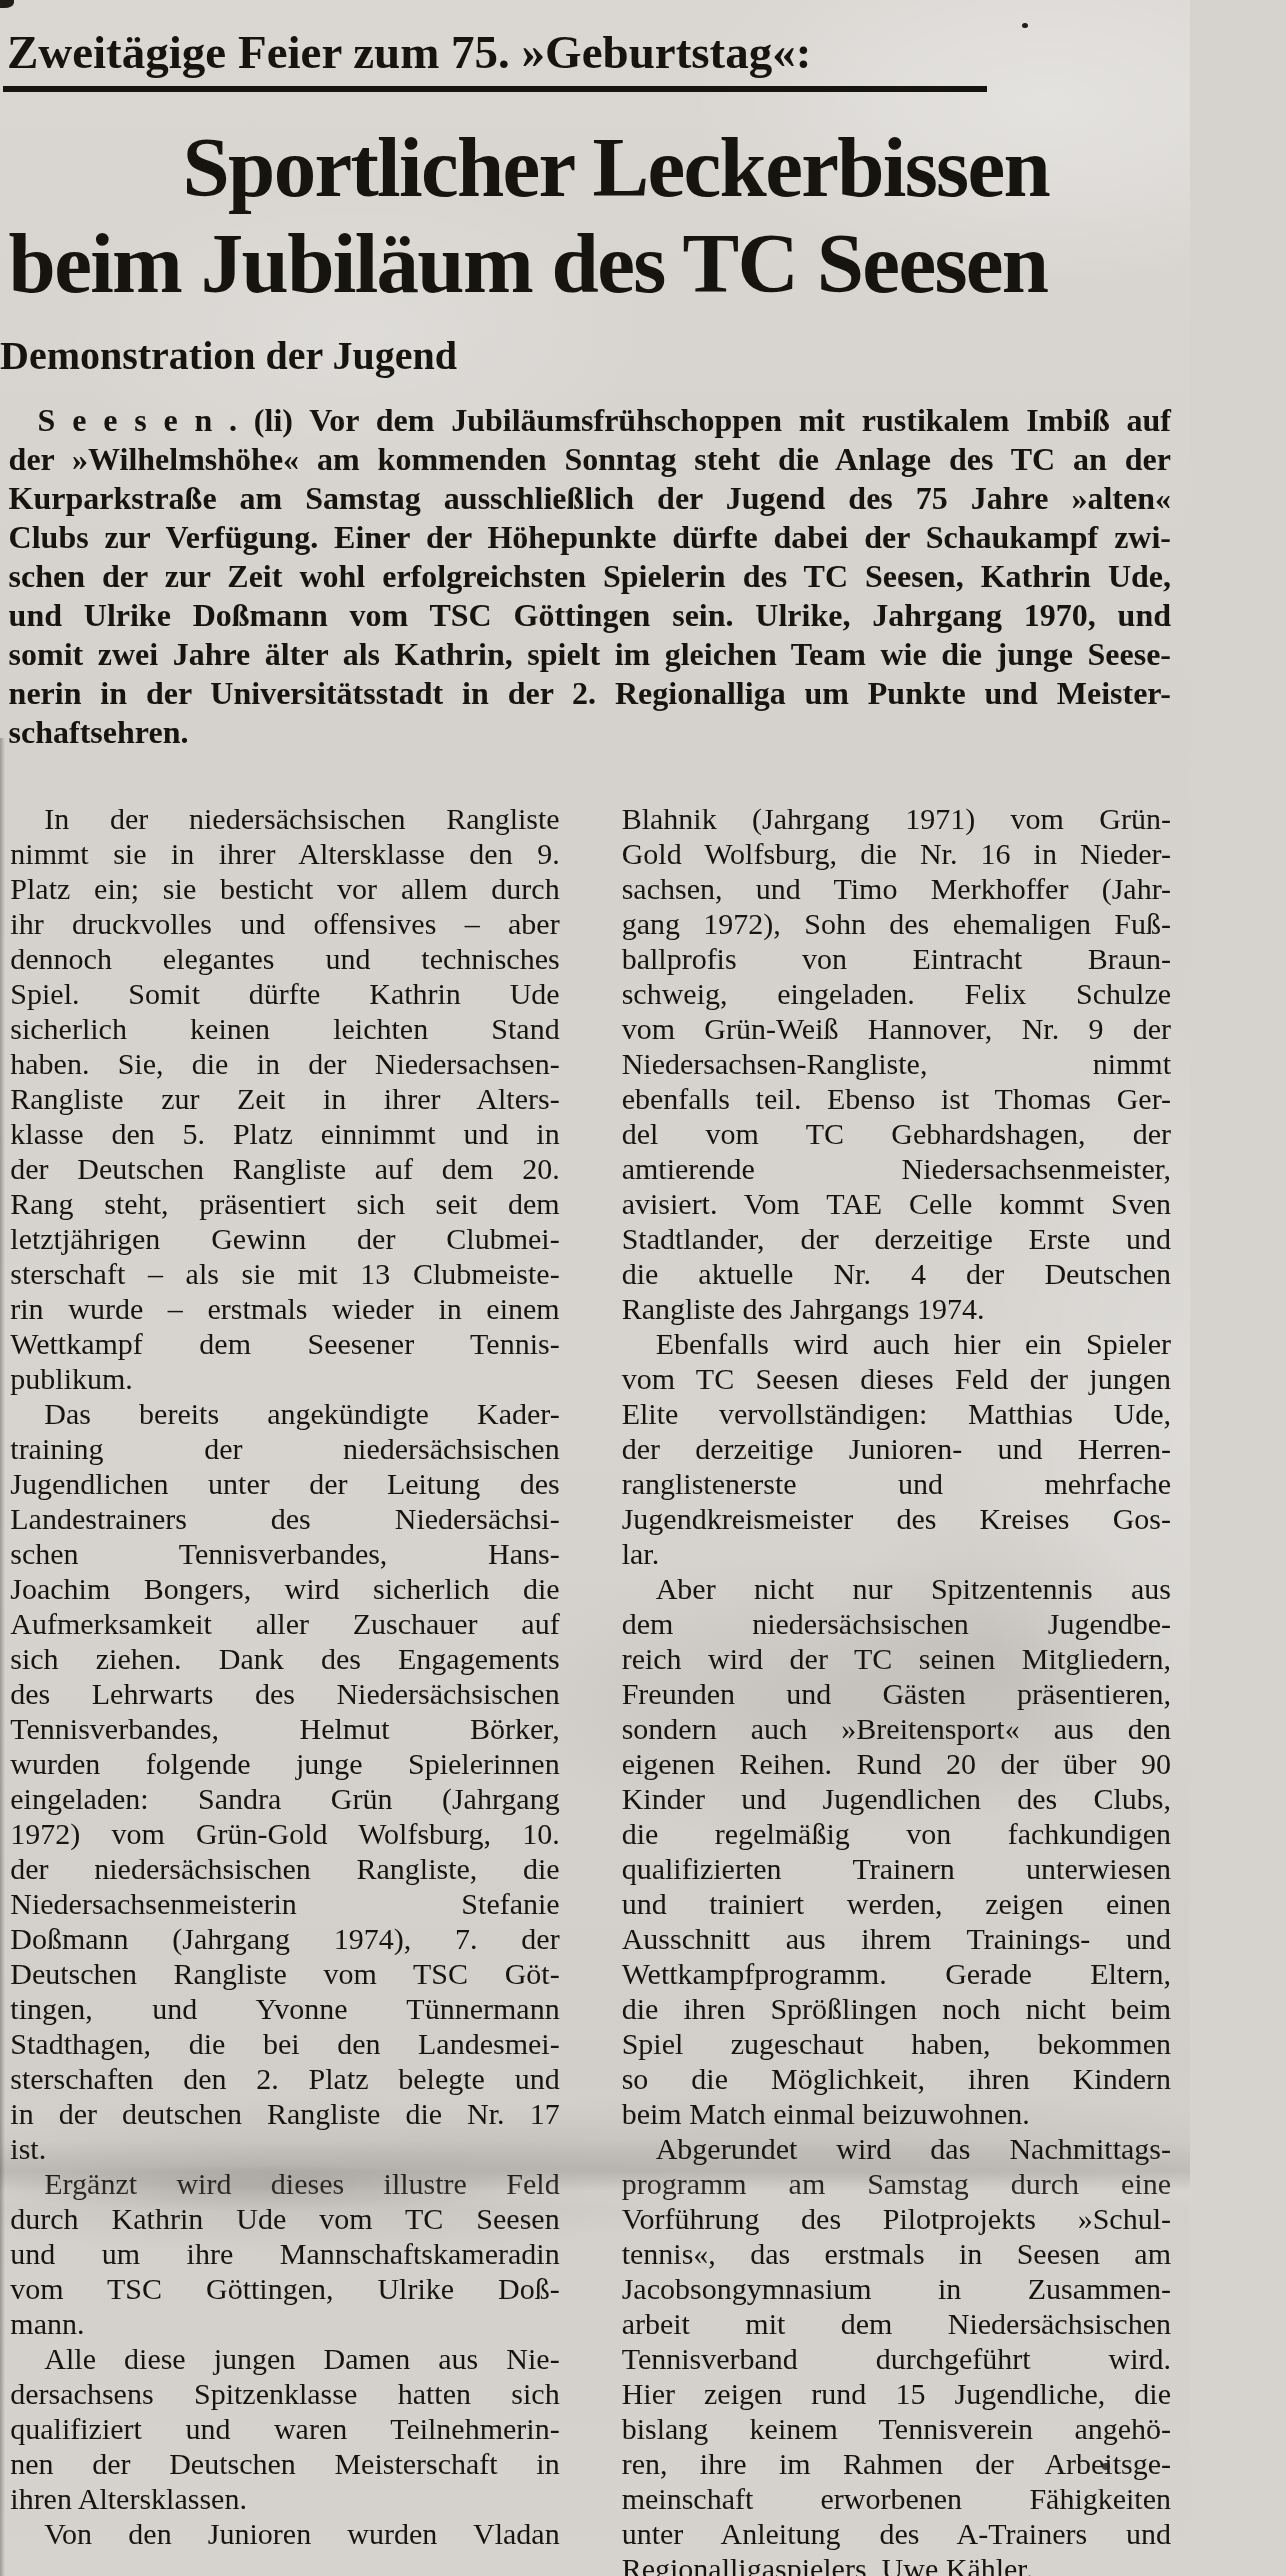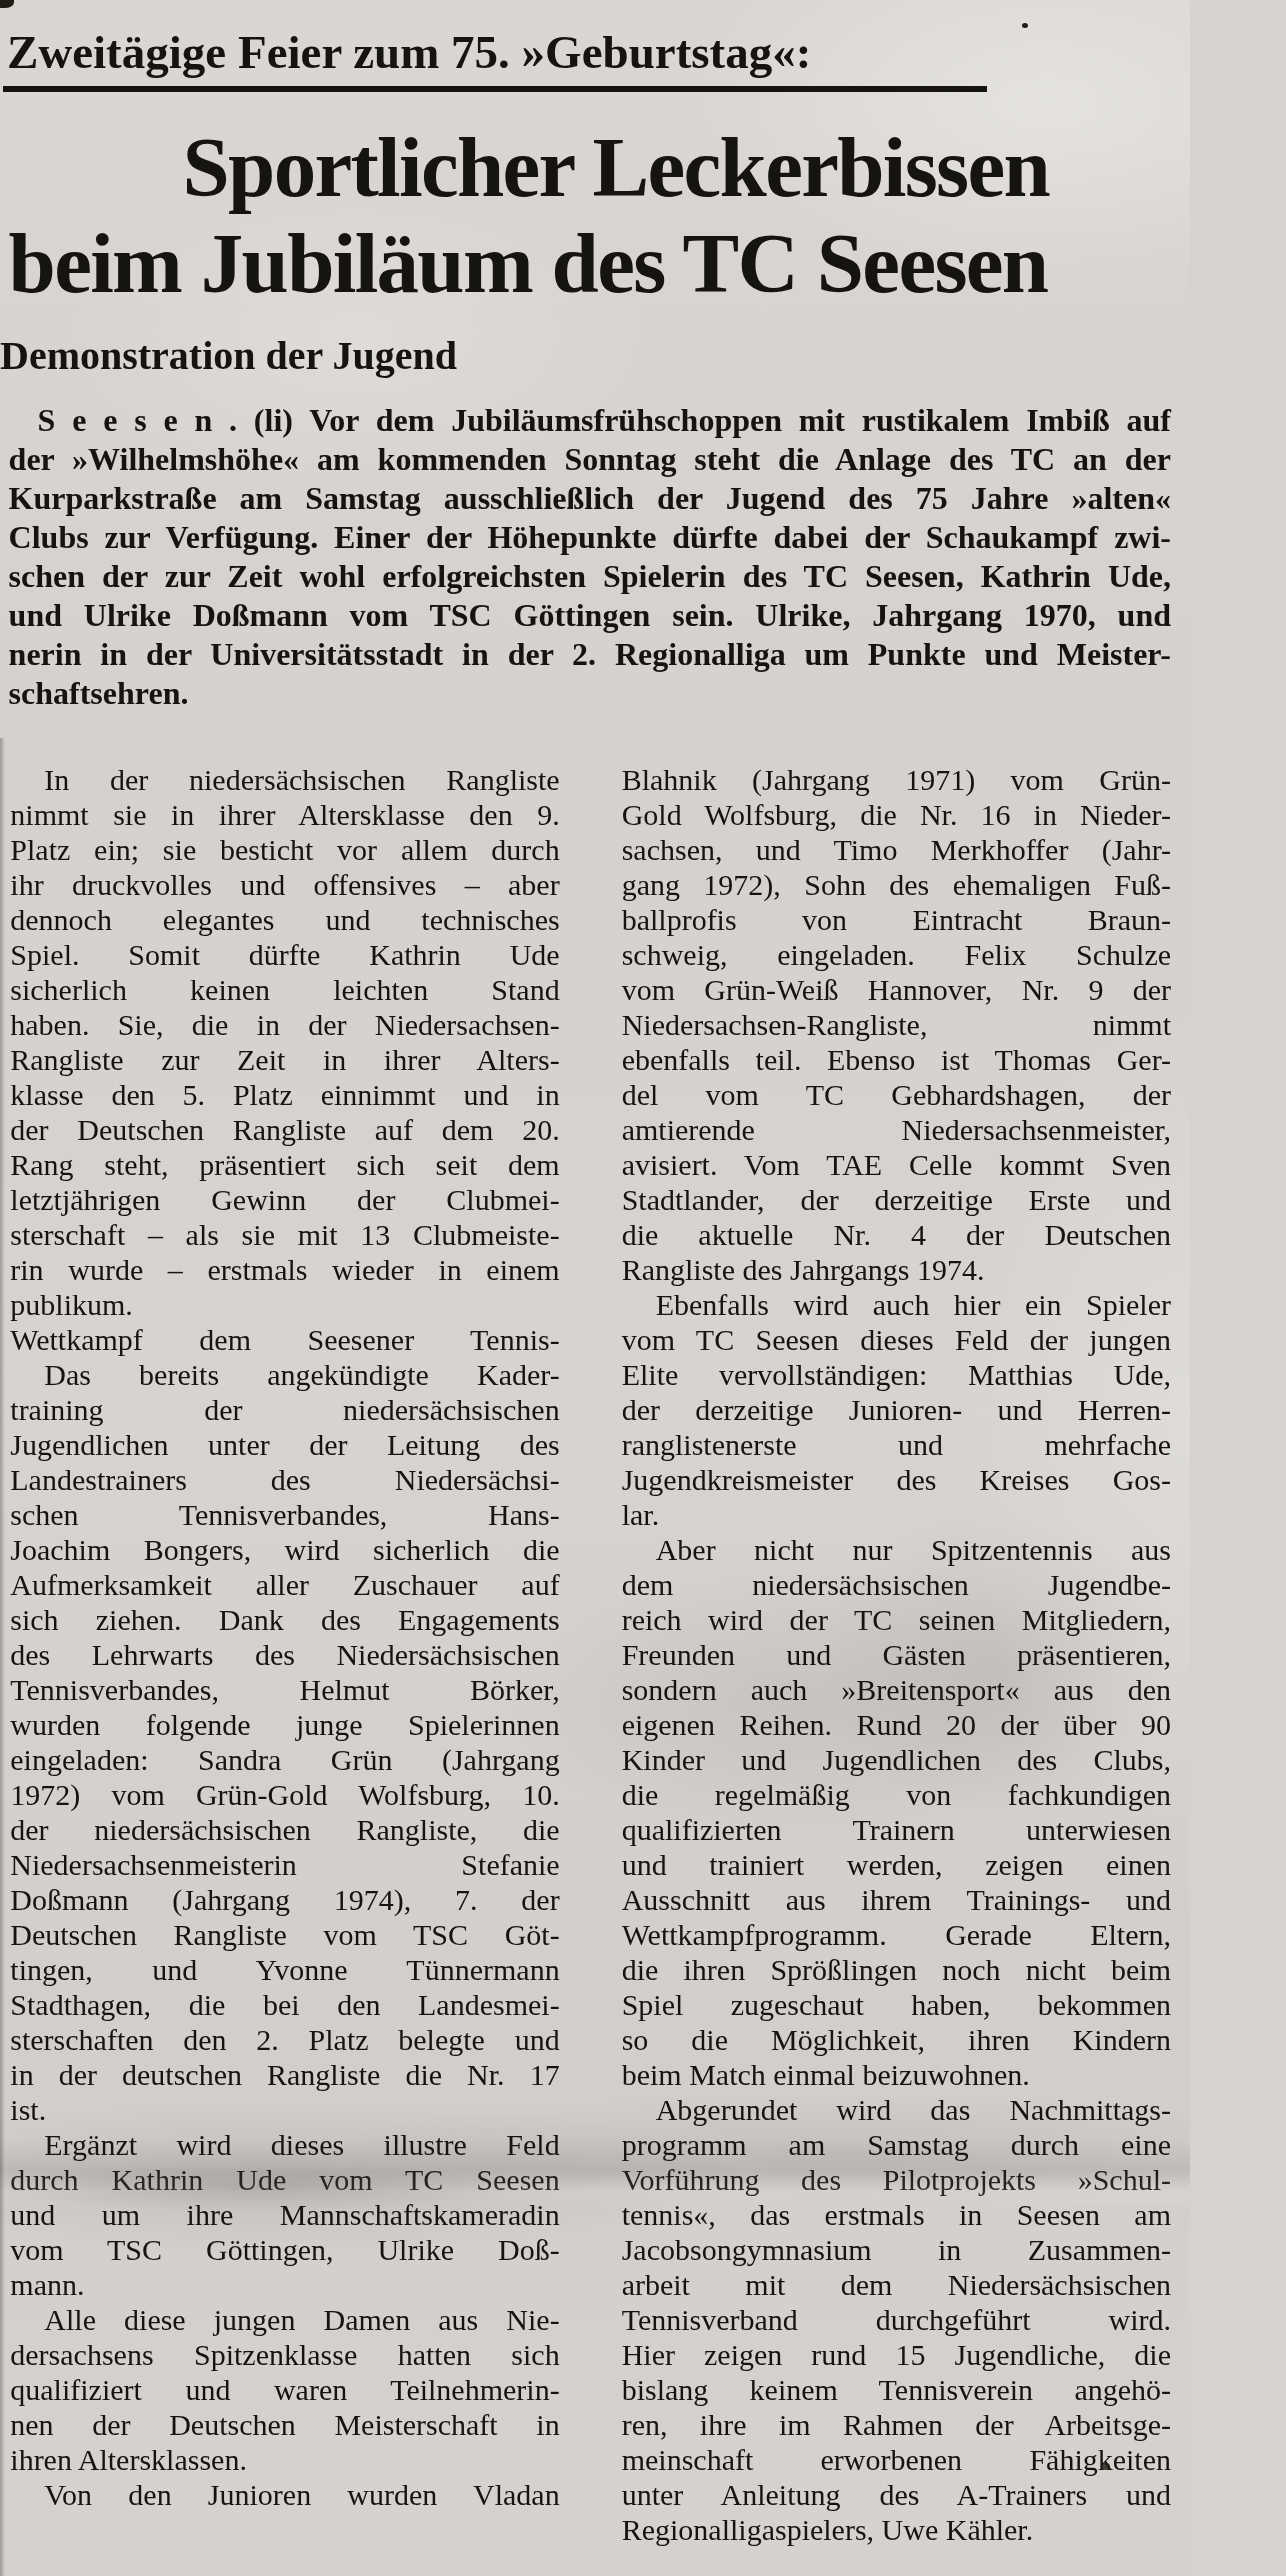--- a/index.html
+++ b/index.html
@@ -105,20 +105,21 @@
   <h2 class="subhead">Demonstration der Jugend</h2>
 
   <div class="lead">
       <div class="para">
         <div class="line indent">S e e s e n .  (li) Vor dem Jubiläumsfrühschoppen mit rustikalem Imbiß auf</div>
         <div class="line">der »Wilhelmshöhe« am kommenden Sonntag steht die Anlage des TC an der</div>
         <div class="line">Kurparkstraße am Samstag ausschließlich der Jugend des 75 Jahre »alten«</div>
         <div class="line">Clubs zur Verfügung. Einer der Höhepunkte dürfte dabei der Schaukampf zwi-</div>
         <div class="line">schen der zur Zeit wohl erfolgreichsten Spielerin des TC Seesen, Kathrin Ude,</div>
         <div class="line">und Ulrike Doßmann vom TSC Göttingen sein. Ulrike, Jahrgang 1970, und</div>
+        <div class="line">somit zwei Jahre älter als Kathrin, spielt im gleichen Team wie die junge Seese-</div>
         <div class="line">nerin in der Universitätsstadt in der 2. Regionalliga um Punkte und Meister-</div>
         <div class="line endline">schaftsehren.</div>
       </div>
     </div>
 
   <div class="cols">
     <div class="col">
         <div class="para">
           <div class="line indent">In der niedersächsischen Rangliste</div>
           <div class="line">nimmt sie in ihrer Altersklasse den 9.</div>
@@ -128,22 +129,22 @@
           <div class="line">Spiel. Somit dürfte Kathrin Ude</div>
           <div class="line">sicherlich keinen leichten Stand</div>
           <div class="line">haben. Sie, die in der Niedersachsen-</div>
           <div class="line">Rangliste zur Zeit in ihrer Alters-</div>
           <div class="line">klasse den 5. Platz einnimmt und in</div>
           <div class="line">der Deutschen Rangliste auf dem 20.</div>
           <div class="line">Rang steht, präsentiert sich seit dem</div>
           <div class="line">letztjährigen Gewinn der Clubmei-</div>
           <div class="line">sterschaft – als sie mit 13 Clubmeiste-</div>
           <div class="line">rin wurde – erstmals wieder in einem</div>
+          <div class="line">Wettkampf dem Seesener Tennis-</div>
           <div class="line endline">publikum.</div>
-          <div class="line">Wettkampf dem Seesener Tennis-</div>
         </div>
         <div class="para">
           <div class="line indent">Das bereits angekündigte Kader-</div>
           <div class="line">training der niedersächsischen</div>
           <div class="line">Jugendlichen unter der Leitung des</div>
           <div class="line">Landestrainers des Niedersächsi-</div>
           <div class="line">schen Tennisverbandes, Hans-</div>
           <div class="line">Joachim Bongers, wird sicherlich die</div>
           <div class="line">Aufmerksamkeit aller Zuschauer auf</div>
           <div class="line">sich ziehen. Dank des Engagements</div>

